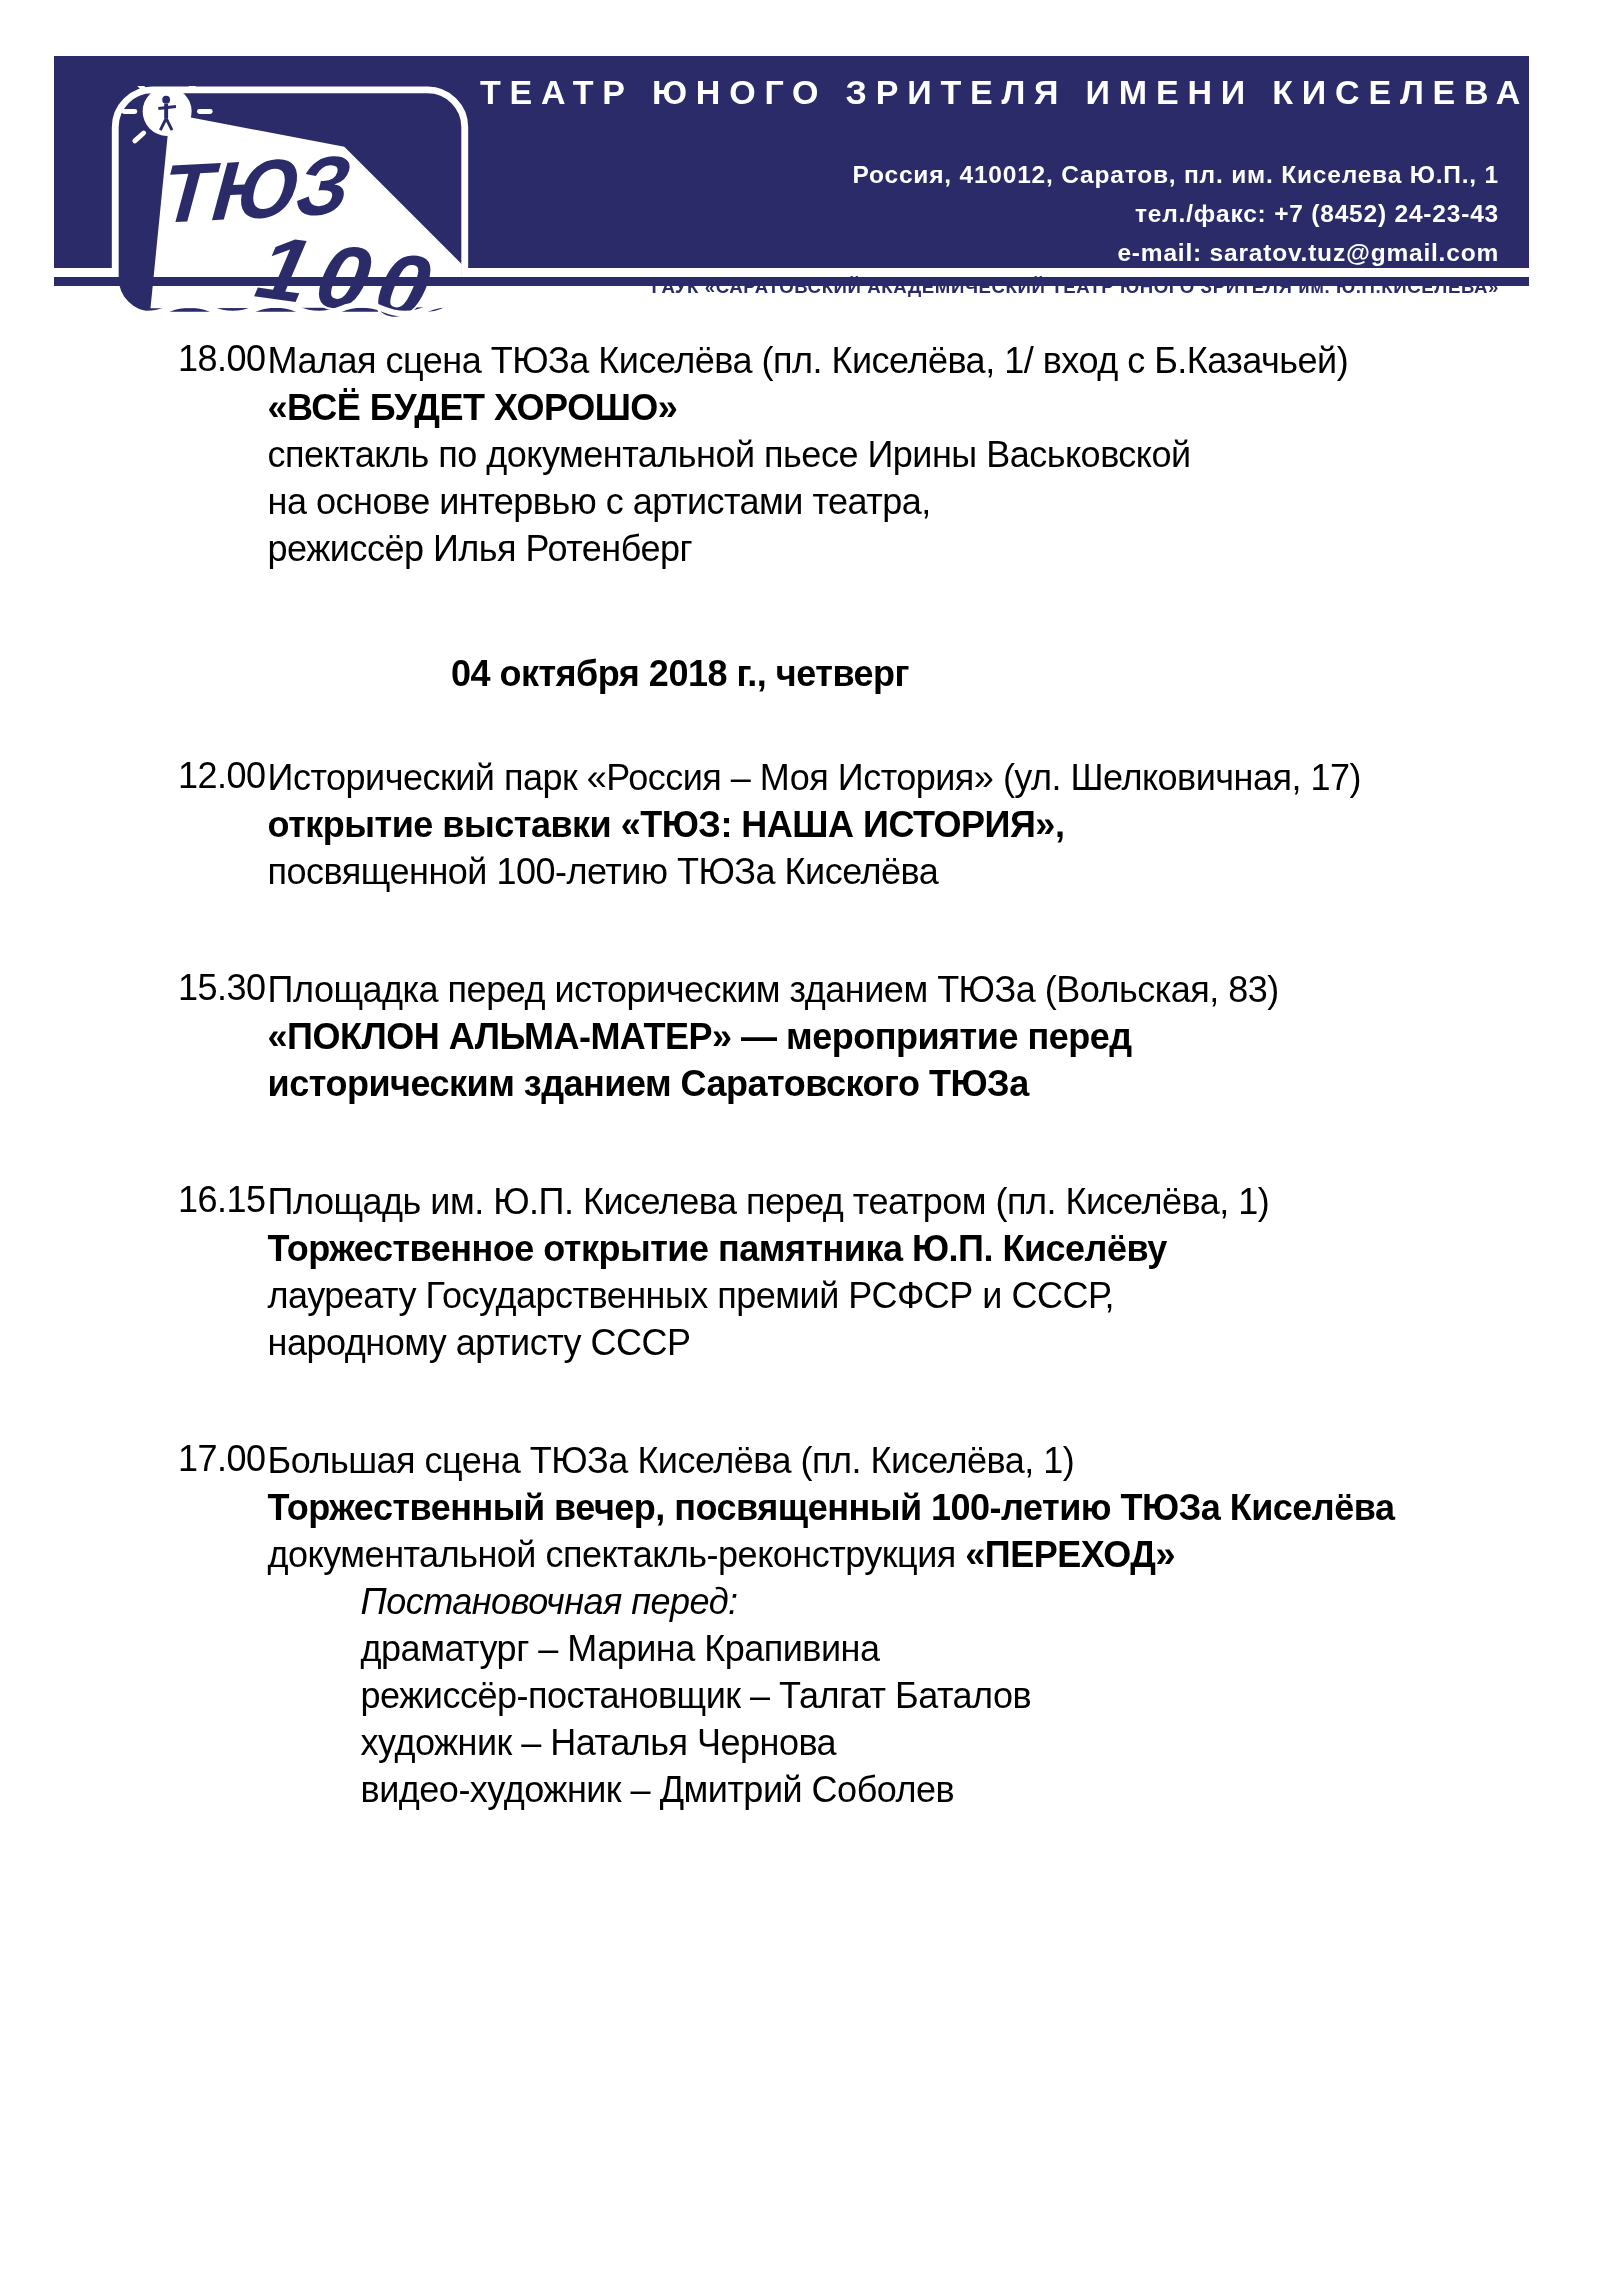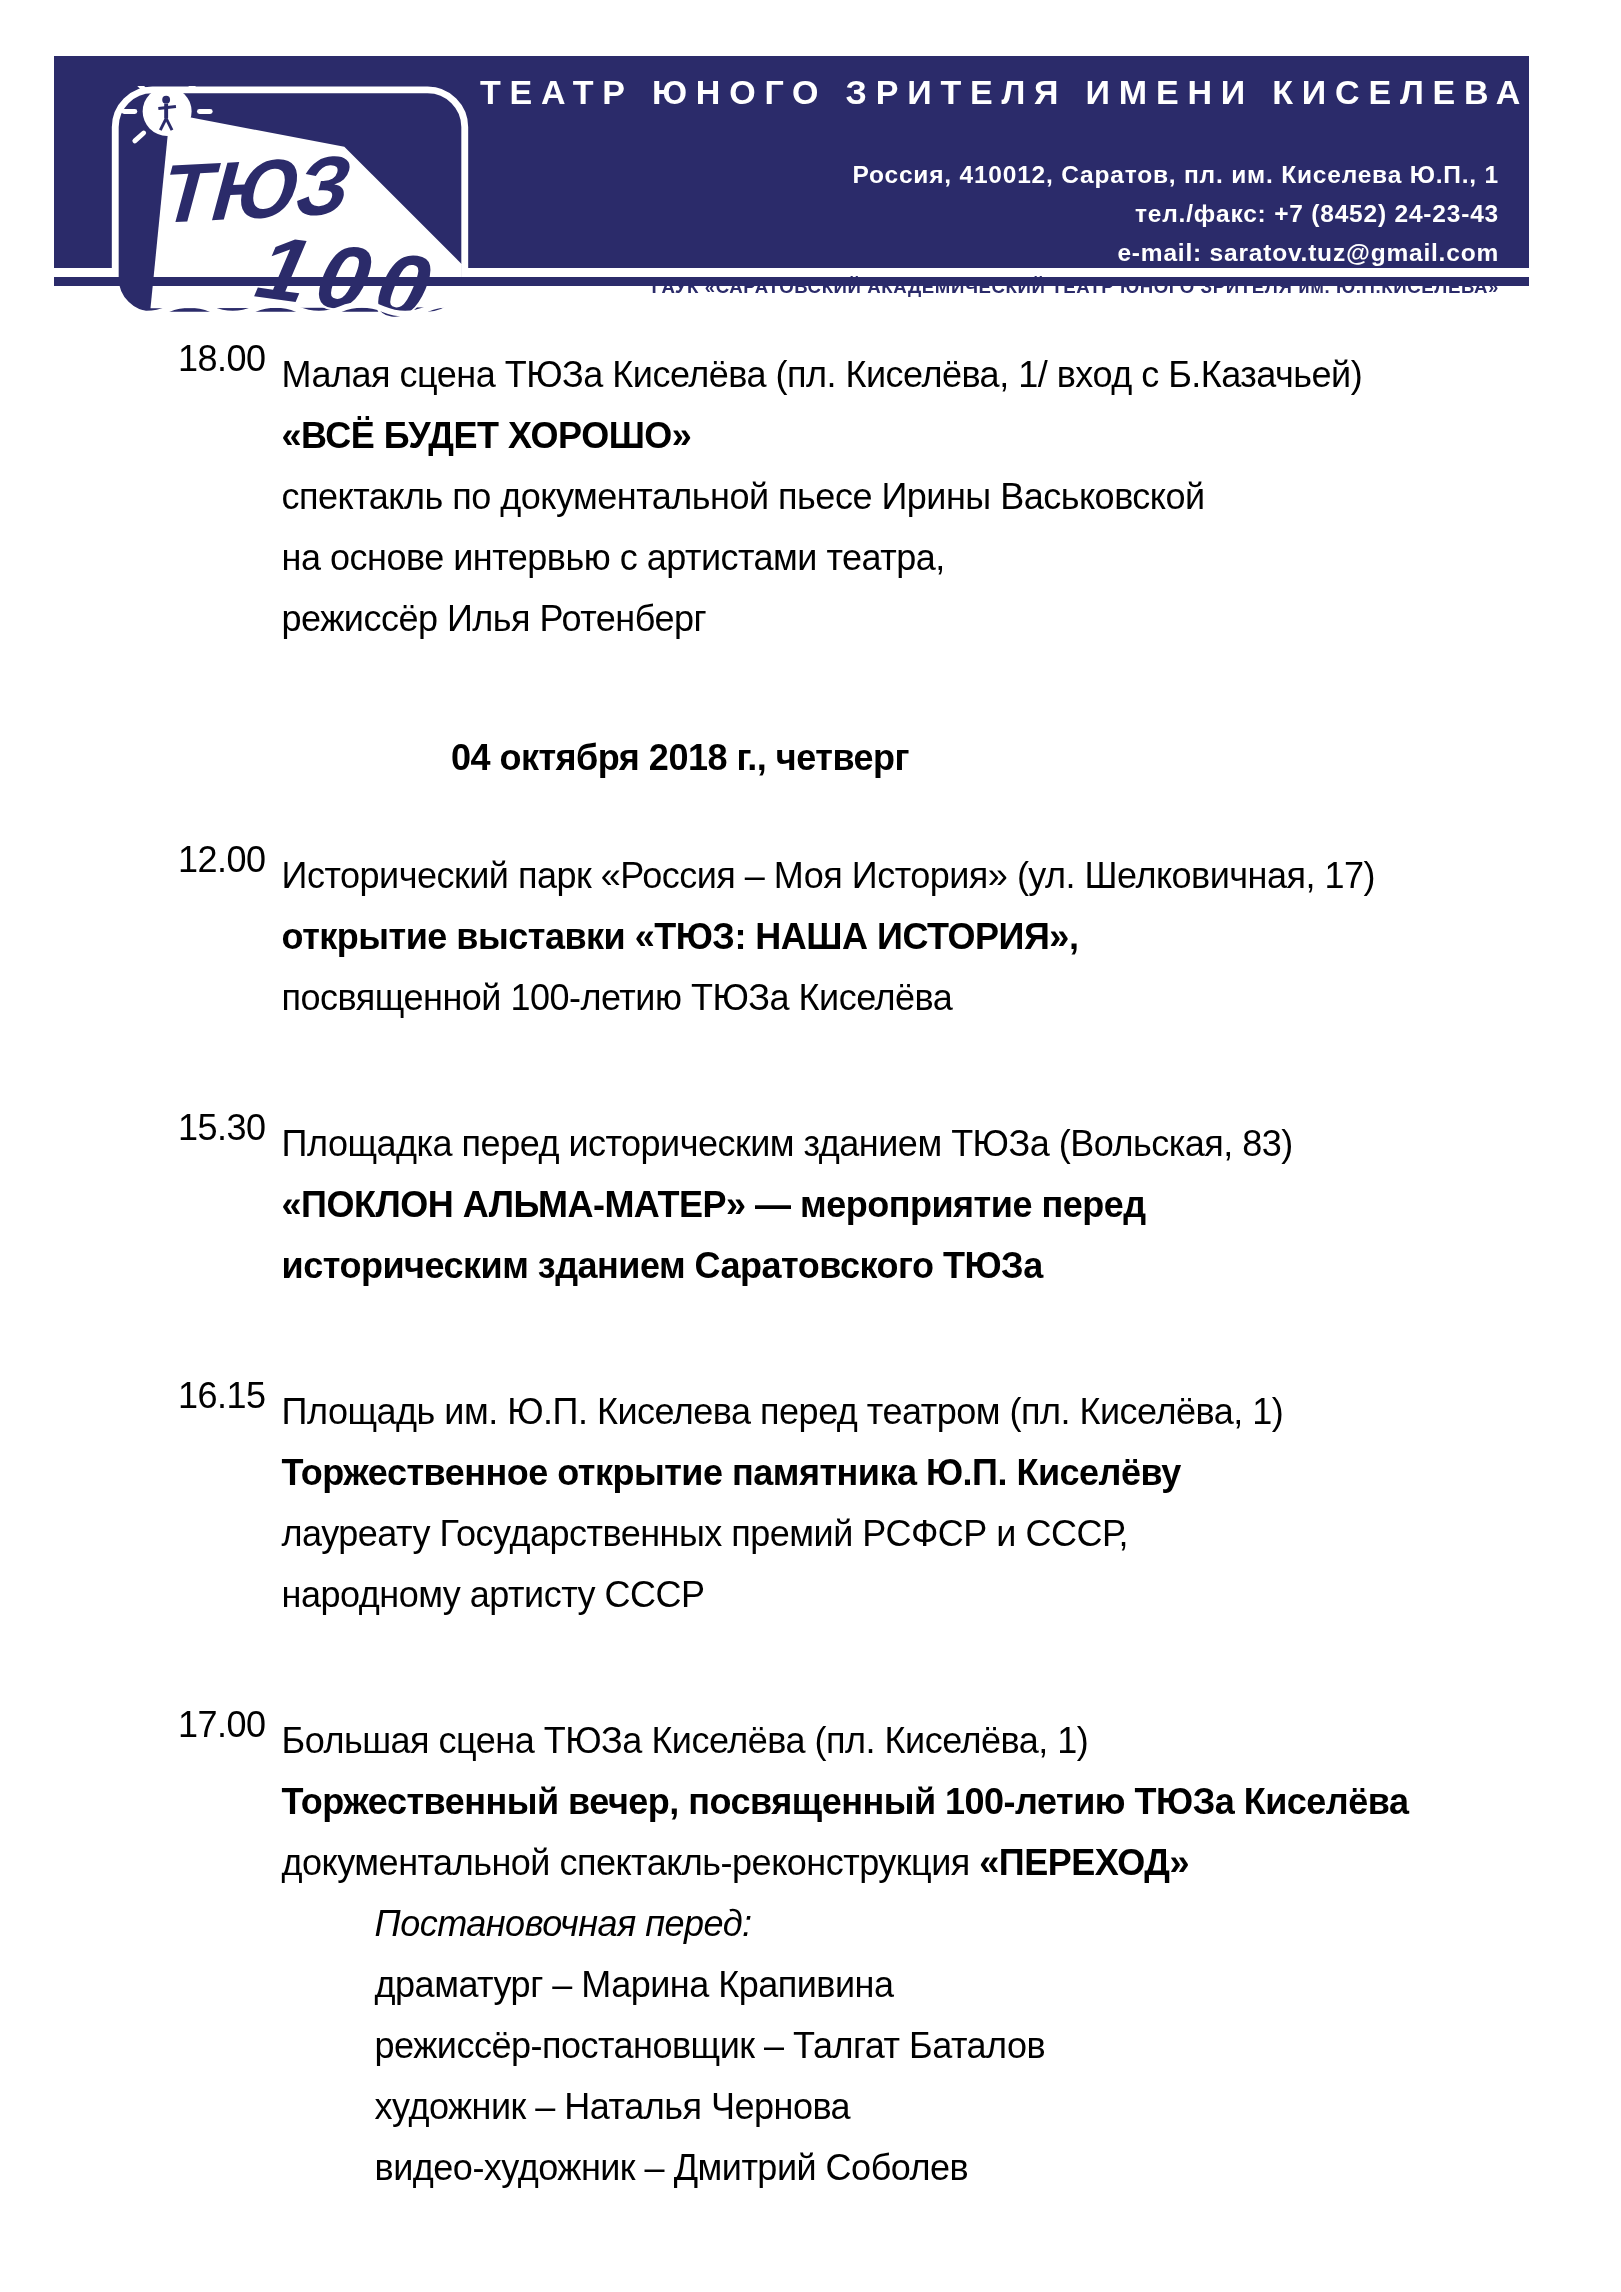--- a/index.html
+++ b/index.html
@@ -25,21 +25,21 @@
   .org-line {
     position:absolute; top:276px; right:122px; text-align:right;
     color:var(--navy); font-weight:bold; font-size:18.6px; letter-spacing:0.6px;
   }
   .logo { position:absolute; left:111px; top:86px; width:358px; height:233px; }
   
   .schedule { position:absolute; left:0; top:336px; width:1306px; }
   .entry { display:flex; align-items:flex-start; margin-bottom:69px; }
   .entry .time { flex:0 0 194px; padding-left:178px; font-size:36px; line-height:45px; letter-spacing:-0.5px; }
   .entry .lines { flex:1 1 auto; min-width:0; }
-  .lines p { margin:16px; font-size:36px; line-height:45px; letter-spacing:-0.5px; white-space:nowrap; }
+  .lines p { margin:2px; font-size:36px; line-height:45px; letter-spacing:-0.5px; white-space:nowrap; }
   .lines p.ind { padding-left:93px; }
   .lines b { letter-spacing:-0.5px; }
   .date-row {
     margin:78px 122px 57px 176px; text-align:center;
     font-weight:bold; font-size:36px; line-height:45px; letter-spacing:-0.5px;
   }
 </style>
 </head>
 <body>
 

